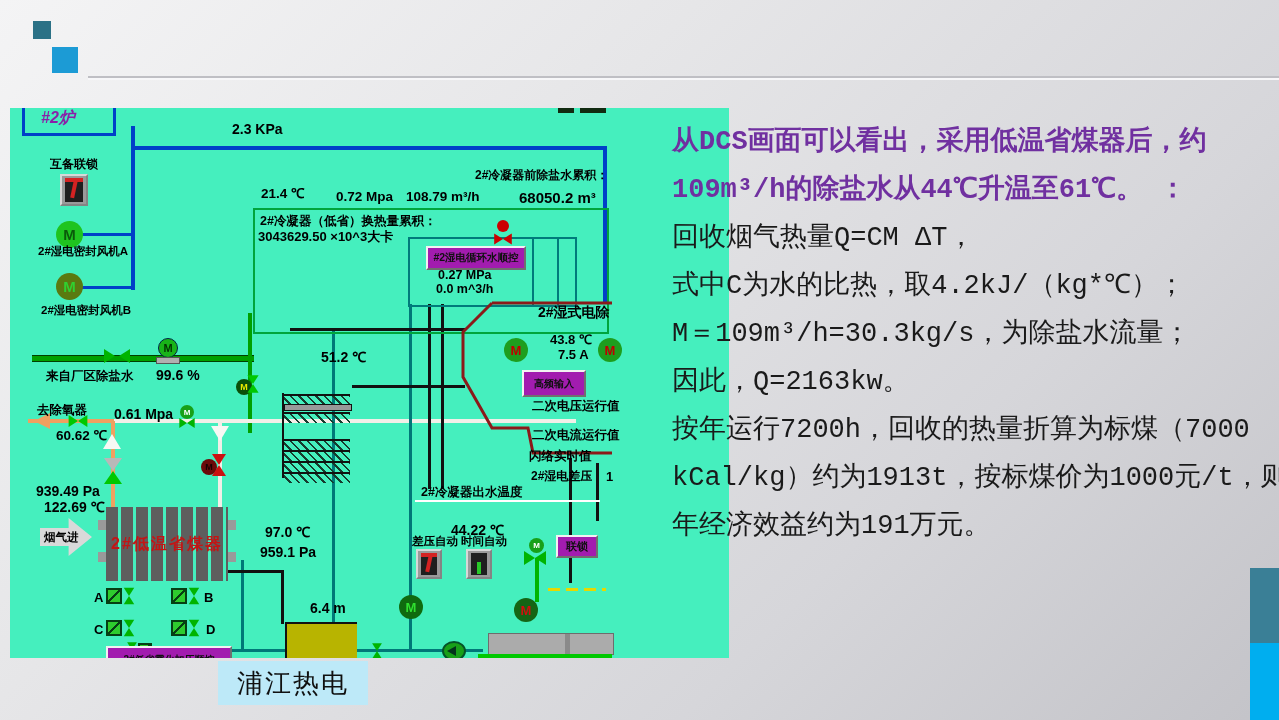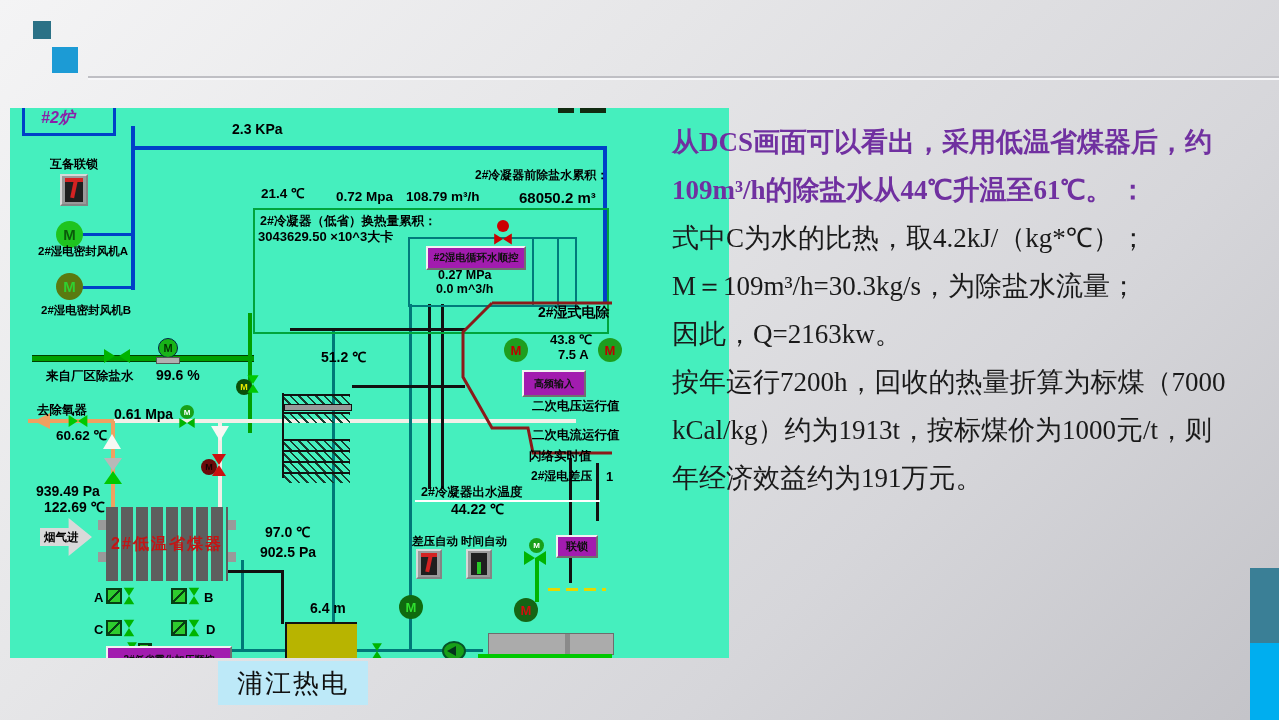--- a/index.html
+++ b/index.html
@@ -6,21 +6,21 @@
   .slide{position:relative;width:1279px;height:720px;overflow:hidden;
          background:linear-gradient(135deg,#f4f4f5 0%,#e6e6e8 35%,#d6d6da 70%,#c3c3c8 100%);
          font-family:"Liberation Sans",sans-serif}
   .abs{position:absolute}
   
   .sq1{left:33px;top:21px;width:18px;height:18px;background:#2b7186}
   .sq2{left:52px;top:47px;width:26px;height:26px;background:#1c9bd5}
   .title{left:125px;top:24px;font-size:34px;font-weight:bold;color:#1d6b7d;letter-spacing:2px;margin:0}
   .divider{left:88px;top:76px;width:1191px;height:2px;background:#bfbfc4;border-bottom:2px solid #f7f7f9}
   
-  .bodytext{left:672px;top:118px;width:590px;font-family:Liberation Serif, serif;font-size:27px;color:#1a1a1a}
+  .bodytext{left:672px;top:118px;width:590px;font-family:Liberation Mono, monospace;font-size:27px;color:#1a1a1a}
   .bodytext .ln{height:48px;line-height:48px;white-space:nowrap}
   .bodytext .purple{color:#7030A0;font-weight:bold}
   
   .caption{left:218px;top:661px;width:150px;height:44px;background:#bde9f8;color:#101010;
            font-size:26px;display:flex;align-items:center;justify-content:center;letter-spacing:2px}
   .deco-teal{left:1250px;top:568px;width:29px;height:75px;background:#3a7f96}
   .deco-blue{left:1250px;top:643px;width:29px;height:77px;background:#00aeef}
   
   .dcs{left:10px;top:108px;width:719px;height:550px;background:#45efbe;overflow:hidden}
   .lbl{position:absolute;font-weight:bold;font-size:12px;color:#000;white-space:nowrap;line-height:1.1}
@@ -216,37 +216,38 @@
     <span class="lbl" style="left:311px;top:242px;font-size:14px">51.2 ℃</span>
     <span class="lbl" style="left:528px;top:197px;font-size:14px">2#湿式电除</span>
     <span class="lbl" style="left:540px;top:225px;font-size:13px">43.8 ℃</span>
     <span class="lbl" style="left:548px;top:240px;font-size:13px">7.5 A</span>
     <span class="lbl" style="left:522px;top:292px;font-size:12.5px">二次电压运行值</span>
     <span class="lbl" style="left:522px;top:321px;font-size:12.5px">二次电流运行值</span>
     <span class="lbl" style="left:519px;top:342px;font-size:12.5px">闪络实时值</span>
     <span class="lbl" style="left:521px;top:362px">2#湿电差压</span>
     <span class="lbl" style="left:596px;top:362px;font-size:13px">1</span>
     <span class="lbl" style="left:411px;top:378px;font-size:12.5px">2#冷凝器出水温度</span>
-    <span class="lbl" style="left:441px;top:394px;font-size:14px">44.22 ℃</span>
+    <span class="lbl" style="left:441px;top:415px;font-size:14px">44.22 ℃</span>
     <span class="lbl" style="left:402px;top:427px;font-size:11.5px">差压自动</span>
     <span class="lbl" style="left:451px;top:427px;font-size:11.5px">时间自动</span>
     <span class="lbl" style="left:255px;top:417px;font-size:14px">97.0 ℃</span>
-    <span class="lbl" style="left:250px;top:437px;font-size:14px">902.5 Pa</span>
+    <span class="lbl" style="left:250px;top:437px;font-size:14px">959.1 Pa</span>
     <span class="lbl" style="left:300px;top:493px;font-size:14px">6.4 m</span>
     <span class="lbl" style="left:84px;top:483px;font-size:13px">A</span>
     <span class="lbl" style="left:194px;top:483px;font-size:13px">B</span>
     <span class="lbl" style="left:84px;top:515px;font-size:13px">C</span>
     <span class="lbl" style="left:196px;top:515px;font-size:13px">D</span>
   </div>
 
   <div class="abs caption">浦江热电</div>
 
   <div class="abs bodytext">
     <div class="ln purple">从DCS画面可以看出，采用低温省煤器后，约</div>
     <div class="ln purple">109m³/h的除盐水从44℃升温至61℃。 ：</div>
+    <div class="ln">回收烟气热量Q=CM ΔT，</div>
     <div class="ln">式中C为水的比热，取4.2kJ/（kg*℃）；</div>
     <div class="ln">M＝109m³/h=30.3kg/s，为除盐水流量；</div>
     <div class="ln">因此，Q=2163kw。</div>
     <div class="ln">按年运行7200h，回收的热量折算为标煤（7000</div>
     <div class="ln">kCal/kg）约为1913t，按标煤价为1000元/t，则</div>
     <div class="ln">年经济效益约为191万元。</div>
   </div>
 
   <div class="abs deco-teal"></div>
   <div class="abs deco-blue"></div>

